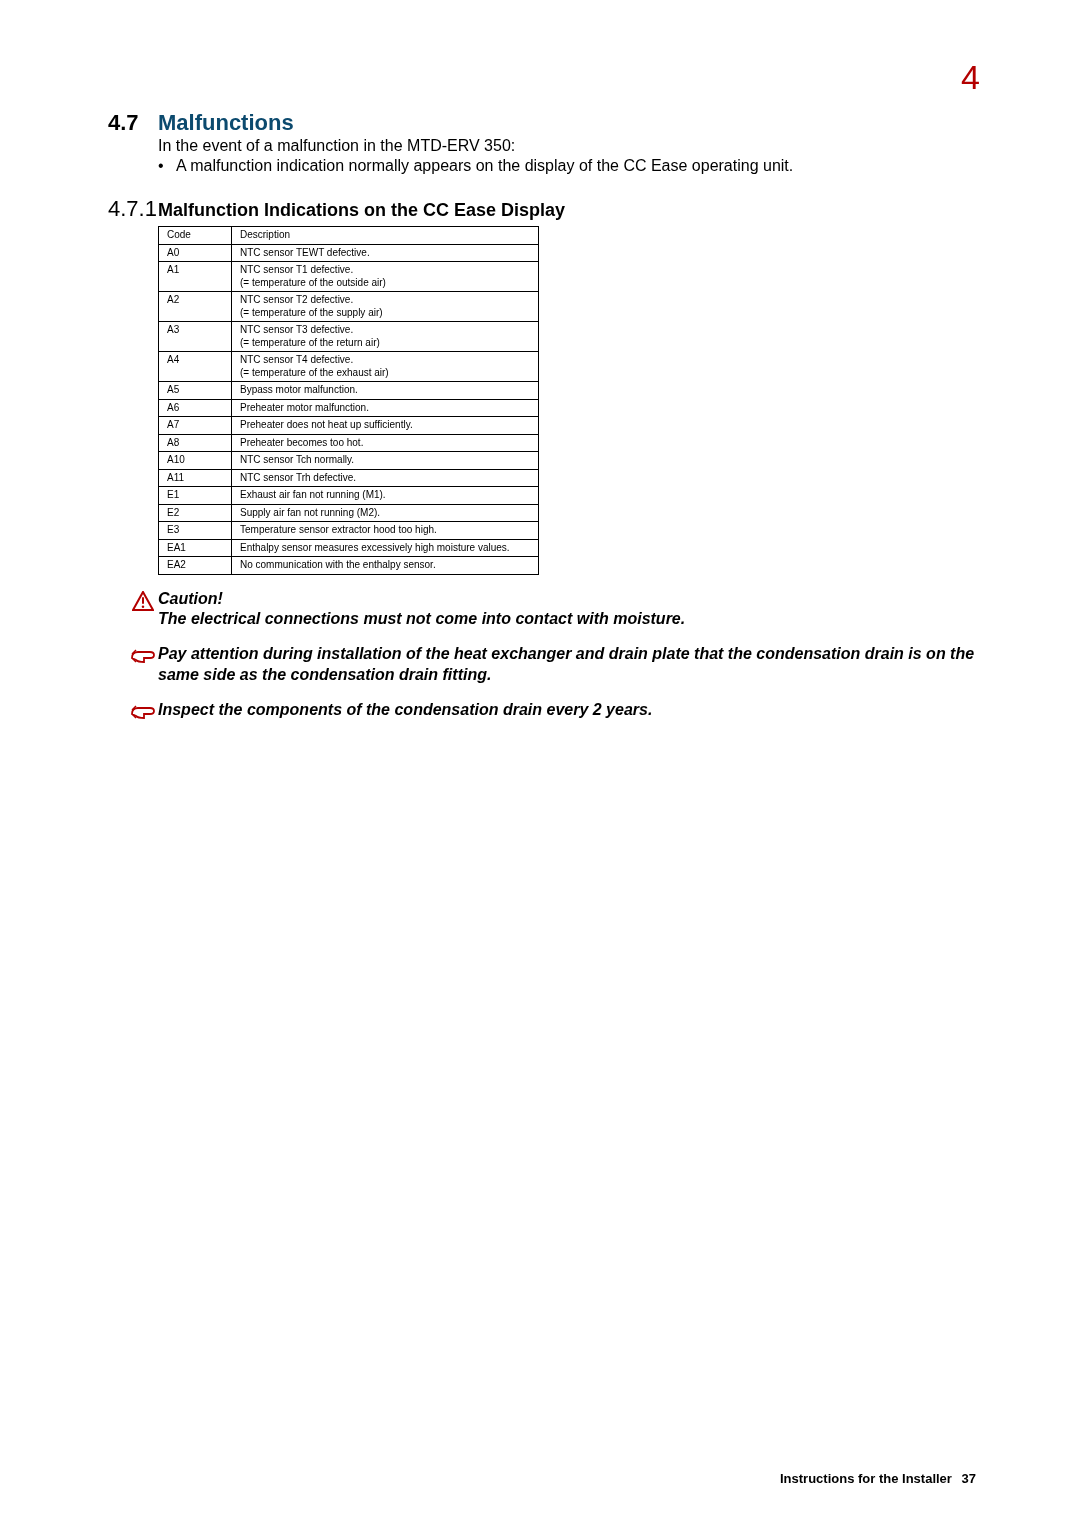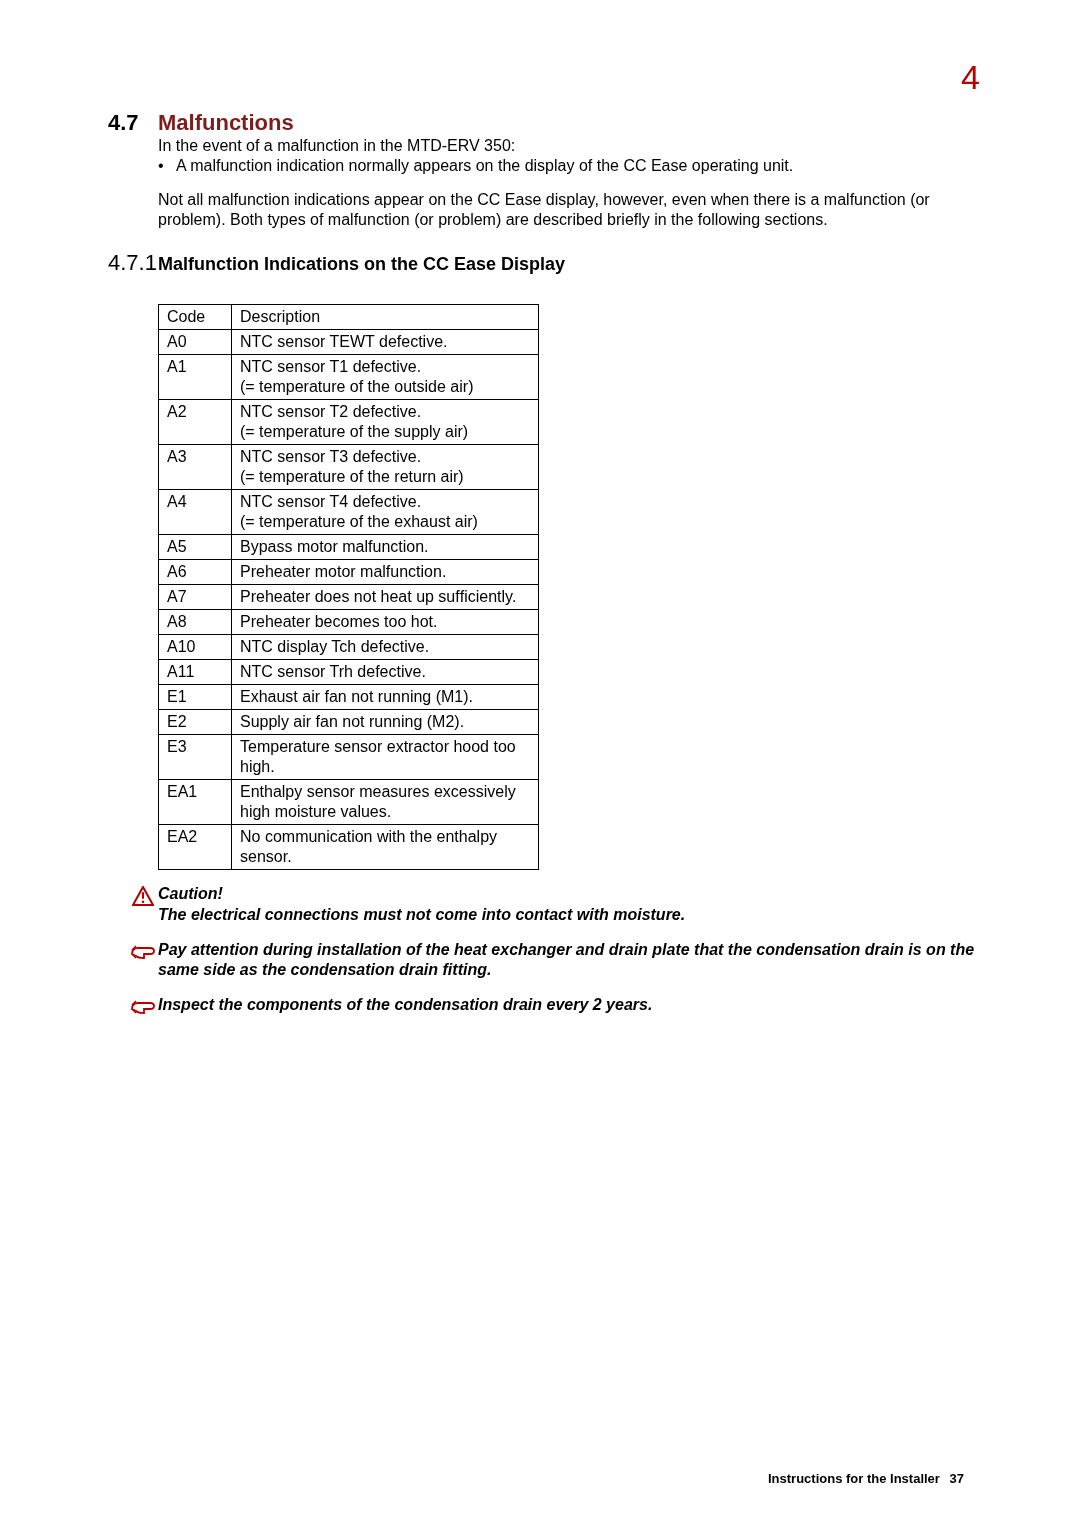--- a/index.html
+++ b/index.html
@@ -33,21 +33,21 @@
     align-items: baseline;
     margin-top: 50px;
   }
   .sec-num {
     color: #000000;
     font-weight: bold;
     font-size: 22px;
     width: 50px;
   }
   .sec-title {
-    color: #7f1d1d;
+    color: #0c4a6e;
     font-weight: bold;
     font-size: 22px;
   }
   .body-block {
     margin-left: 50px;
     font-size: 16px;
     line-height: 1.25;
   }
   .bullets {
     margin: 0 0 14px 0;
@@ -68,22 +68,22 @@
     font-weight: normal;
     font-size: 22px;
     width: 50px;
   }
   .subsec-title {
     font-weight: bold;
     font-size: 18px;
   }
   table.codes {
     border-collapse: collapse;
-    margin-top: 28px;
-    font-size: 16px;
+    margin-top: 4px;
+    font-size: 10px;
   }
   table.codes th, table.codes td {
     border: 1px solid #000;
     padding: 2px 8px;
     text-align: left;
     vertical-align: top;
     font-weight: normal;
   }
   table.codes th { font-weight: normal; }
   .col-code { width: 56px; }
@@ -103,21 +103,21 @@
   }
   .note-text {
     font-style: italic;
     font-weight: bold;
     font-size: 16px;
     line-height: 1.3;
   }
   .footer {
     position: absolute;
     bottom: 42px;
-    right: 116px;
+    right: 104px;
     font-size: 13px;
     font-weight: bold;
     margin-top: 24px;
   }
   .footer .pn { margin-left: 6px; }
   svg { display: block; }
 </style>
 </head>
 <body>
 
@@ -128,21 +128,20 @@
   <div class="sec-row">
     <div class="sec-num">4.7</div>
     <div class="sec-title">Malfunctions</div>
   </div>
 
   <div class="body-block">
     <div>In the event of a malfunction in the MTD-ERV 350:</div>
     <ul class="bullets">
       <li>A malfunction indication normally appears on the display of the CC Ease operating unit.</li>
     </ul>
-    <div>Not all malfunction indications appear on the CC Ease display, however, even when there is a malfunction (or problem). Both types of malfunction (or problem) are described briefly in the following sections.</div>
   </div>
 
   <div class="subsec-row">
     <div class="subsec-num">4.7.1</div>
     <div class="subsec-title">Malfunction Indications on the CC Ease Display</div>
   </div>
 
   <div class="body-block">
     <table class="codes">
       <thead>
@@ -183,21 +182,21 @@
           <tr>
             <td class="col-code">A7</td>
             <td class="col-desc">Preheater does not heat up sufﬁciently.</td>
           </tr>
           <tr>
             <td class="col-code">A8</td>
             <td class="col-desc">Preheater becomes too hot.</td>
           </tr>
           <tr>
             <td class="col-code">A10</td>
-            <td class="col-desc">NTC display Tch defective.</td>
+            <td class="col-desc">NTC sensor Tch normally.</td>
           </tr>
           <tr>
             <td class="col-code">A11</td>
             <td class="col-desc">NTC sensor Trh defective.</td>
           </tr>
           <tr>
             <td class="col-code">E1</td>
             <td class="col-desc">Exhaust air fan not running (M1).</td>
           </tr>
           <tr>

